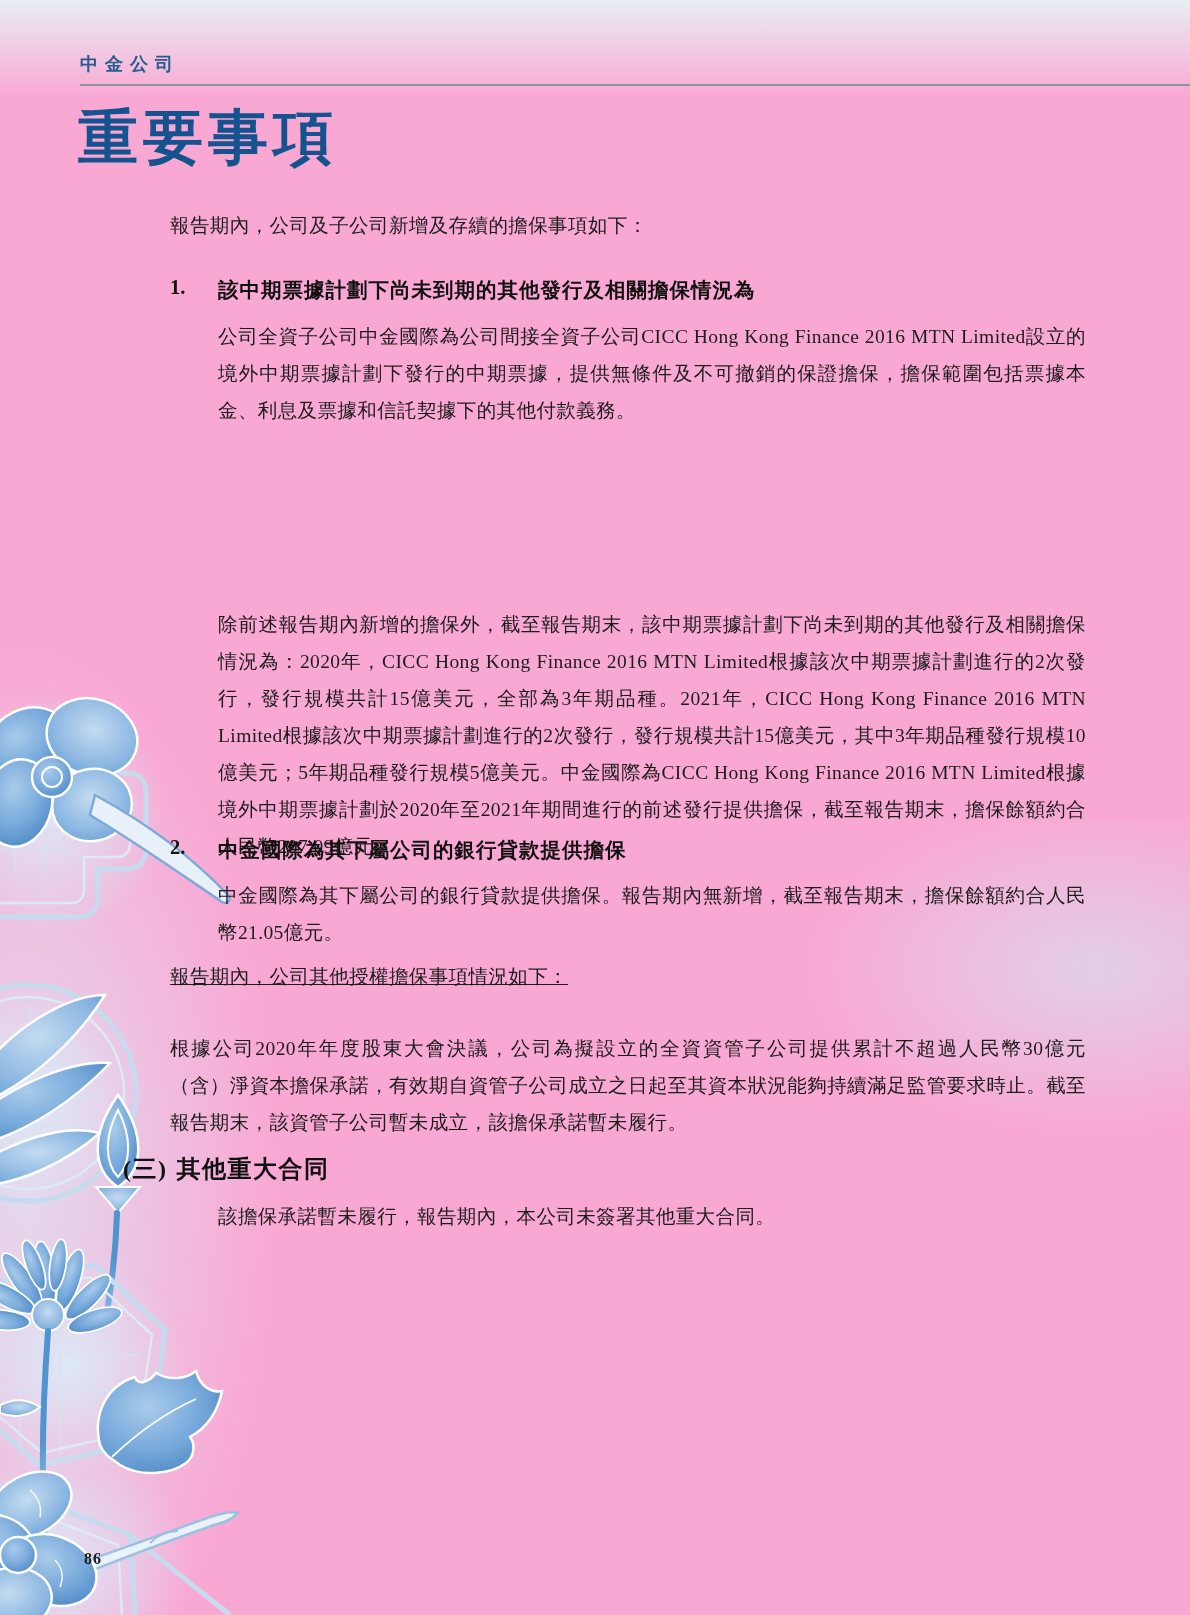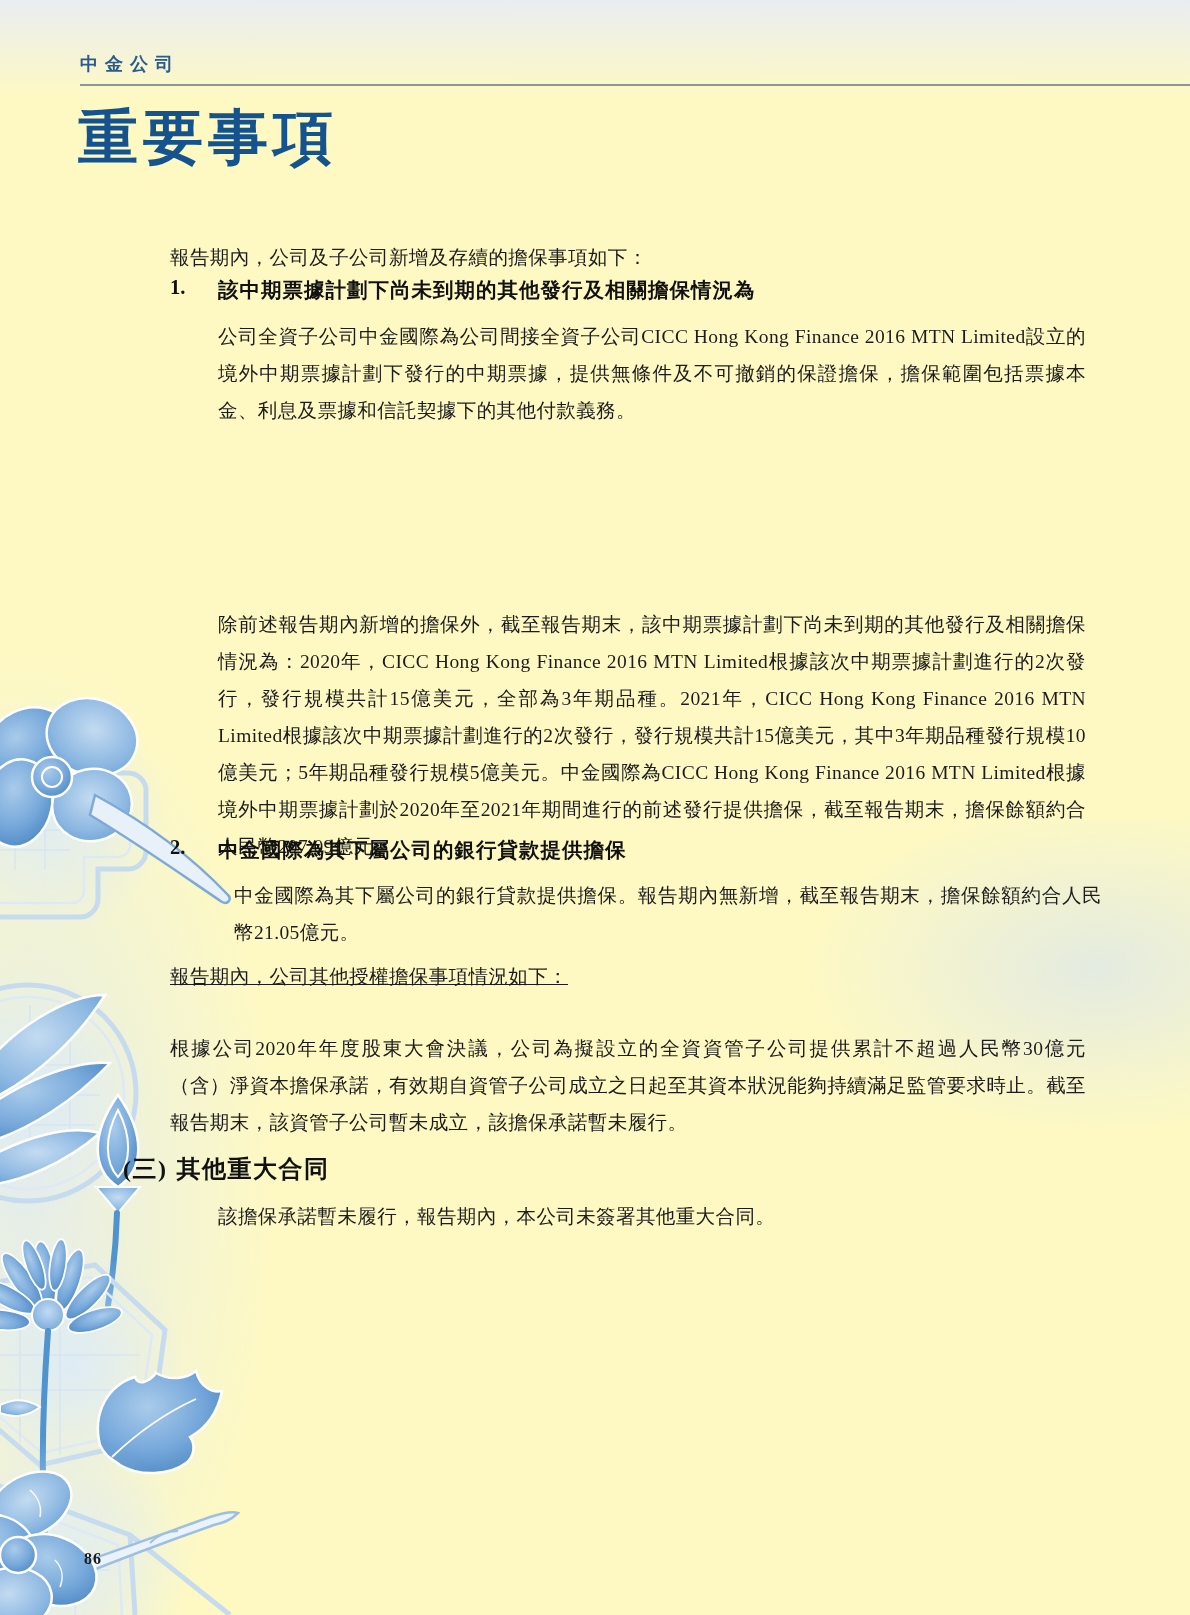--- a/index.html
+++ b/index.html
@@ -4,21 +4,21 @@
 <style>
   html,body{margin:0;padding:0;}
   body{
     font-family:"Liberation Serif","DejaVu Serif",serif;
     background:#ffffff;
   }
   .page{
     position:relative;
     width:1190px;height:1615px;
     margin:0 auto;
-    background:#fef9c3;
+    background:#f9a8d4;
     overflow:hidden;
   }
   .bg-top{
     position:absolute;left:0;top:0;width:1190px;height:115px;
     background:linear-gradient(180deg,#e9edf2 0%, rgba(255,255,255,0) 85%);
     pointer-events:none;
   }
   .bg-right-haze{
     position:absolute;left:780px;top:820px;width:420px;height:330px;
     background:radial-gradient(ellipse at 75% 45%, rgba(214,228,241,.65) 0%, rgba(214,228,241,0) 65%);
@@ -199,34 +199,34 @@
         <path d="M30,825 C38,832 42,842 40,852"></path>
         <path d="M55,895 C62,902 64,912 60,922"></path>
       </g>
     </g>
   </svg>
 
   <div class="brand">中金公司</div>
   <div class="header-rule"></div>
   <div class="doc-title">重要事項</div>
 
-  <div class="para full" style="top:207px;margin-top:32px;">報告期內，公司及子公司新增及存續的擔保事項如下：</div>
+  <div class="para full" style="top:207px;">報告期內，公司及子公司新增及存續的擔保事項如下：</div>
 
   <div class="sec-head" style="top:276px;">
     <span class="num">1.</span>
     <span>該中期票據計劃下尚未到期的其他發行及相關擔保情況為</span>
   </div>
   <div class="para indent" style="top:318px;">公司全資子公司中金國際為公司間接全資子公司CICC Hong Kong Finance 2016 MTN Limited設立的境外中期票據計劃下發行的中期票據，提供無條件及不可撤銷的保證擔保，擔保範圍包括票據本金、利息及票據和信託契據下的其他付款義務。</div>
   <div class="para indent" style="top:606px;">除前述報告期內新增的擔保外，截至報告期末，該中期票據計劃下尚未到期的其他發行及相關擔保情況為：2020年，CICC Hong Kong Finance 2016 MTN Limited根據該次中期票據計劃進行的2次發行，發行規模共計15億美元，全部為3年期品種。2021年，CICC Hong Kong Finance 2016 MTN Limited根據該次中期票據計劃進行的2次發行，發行規模共計15億美元，其中3年期品種發行規模10億美元；5年期品種發行規模5億美元。中金國際為CICC Hong Kong Finance 2016 MTN Limited根據境外中期票據計劃於2020年至2021年期間進行的前述發行提供擔保，截至報告期末，擔保餘額約合人民幣207.09億元。</div>
 
   <div class="sec-head" style="top:836px;">
     <span class="num">2.</span>
     <span>中金國際為其下屬公司的銀行貸款提供擔保</span>
   </div>
-  <div class="para indent" style="top:877px;margin-left:16px;">中金國際為其下屬公司的銀行貸款提供擔保。報告期內無新增，截至報告期末，擔保餘額約合人民幣21.05億元。</div>
+  <div class="para indent" style="top:877px;">中金國際為其下屬公司的銀行貸款提供擔保。報告期內無新增，截至報告期末，擔保餘額約合人民幣21.05億元。</div>
 
   <div class="para full" style="top:958px;text-decoration:underline;">報告期內，公司其他授權擔保事項情況如下：</div>
   <div class="para full" style="top:1030px;">根據公司2020年年度股東大會決議，公司為擬設立的全資資管子公司提供累計不超過人民幣30億元（含）淨資本擔保承諾，有效期自資管子公司成立之日起至其資本狀況能夠持續滿足監管要求時止。截至報告期末，該資管子公司暫未成立，該擔保承諾暫未履行。</div>
 
   <div class="sub-head" style="top:1153px;">
     <span>(三)</span>
     <span>其他重大合同</span>
   </div>
   <div class="para indent" style="top:1198px;">該擔保承諾暫未履行，報告期內，本公司未簽署其他重大合同。</div>
 

